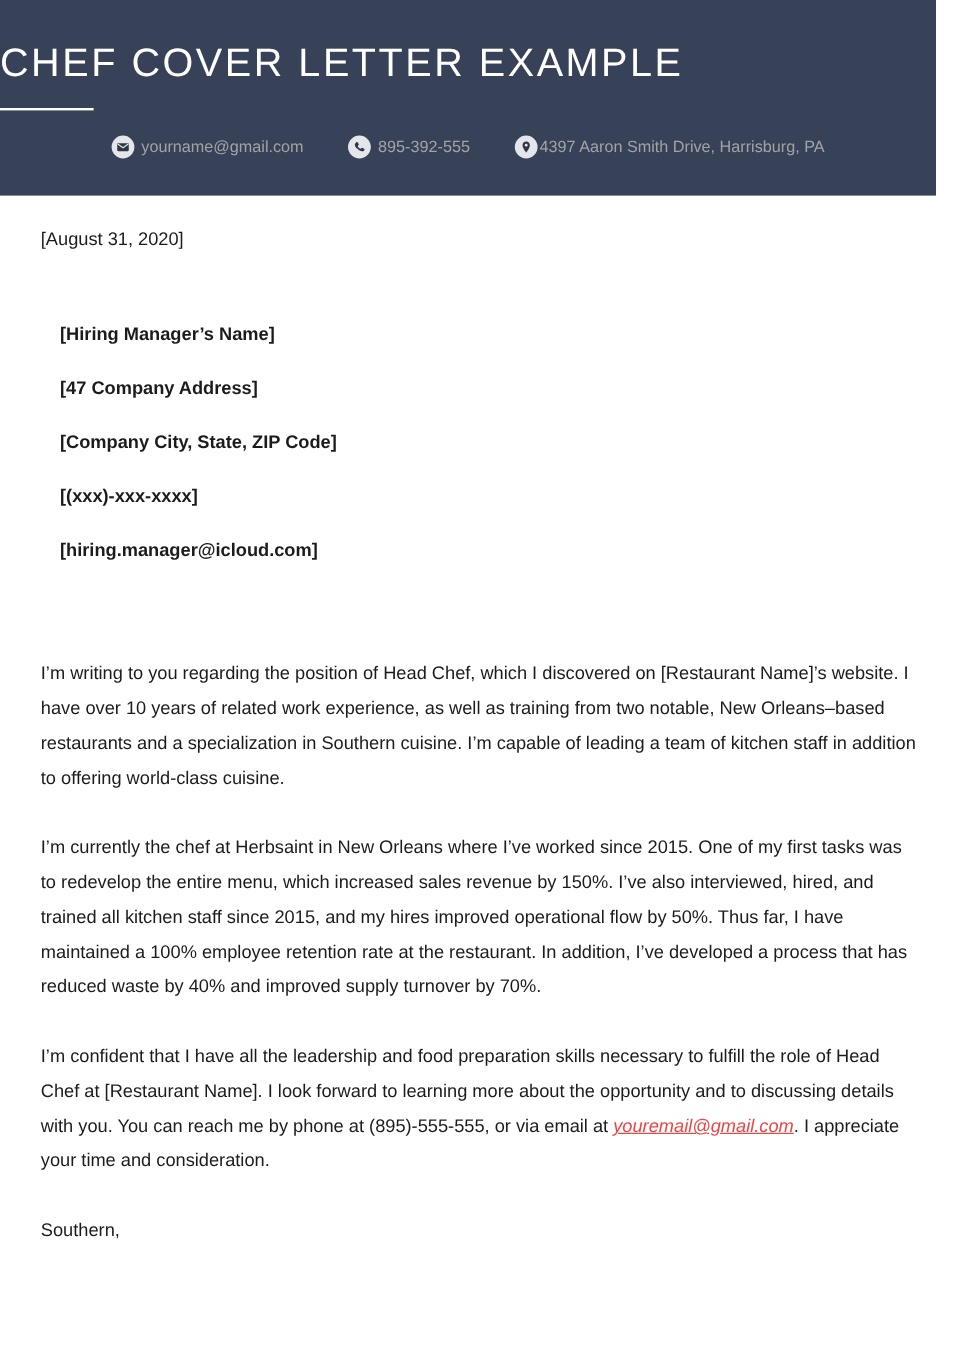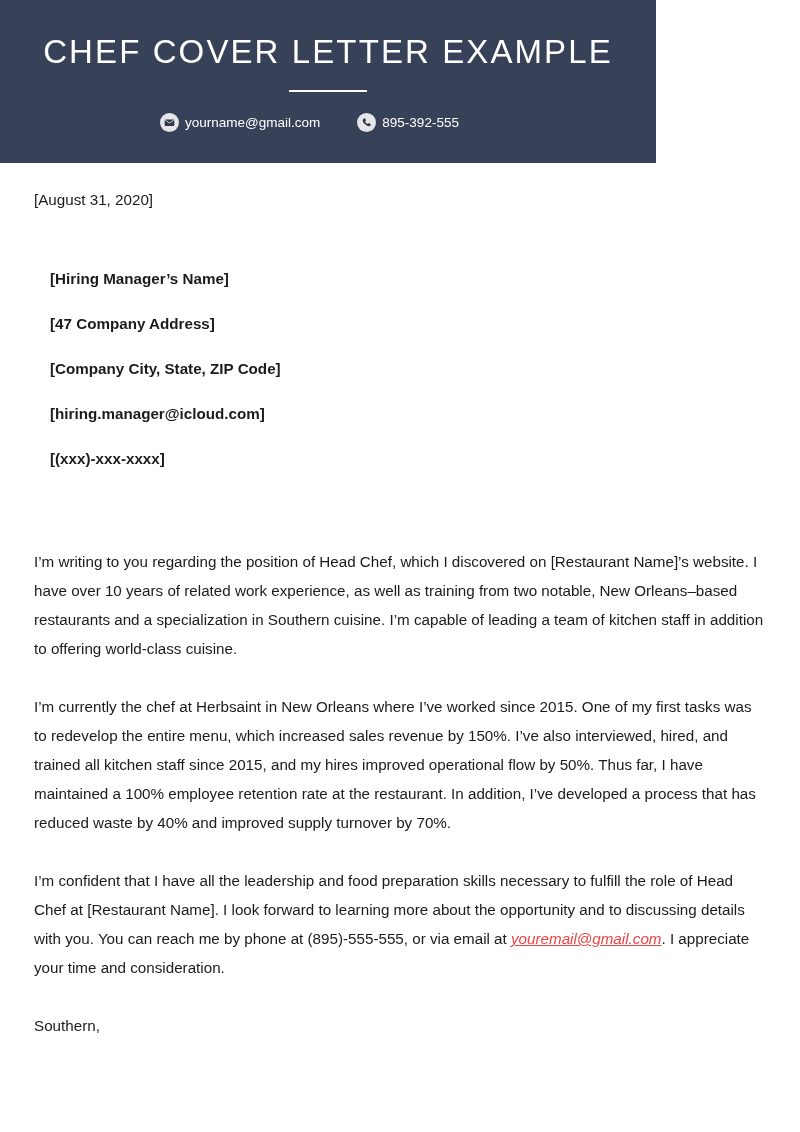--- a/index.html
+++ b/index.html
@@ -12,26 +12,26 @@
     background: #ffffff;
     font-family: "Liberation Sans", sans-serif;
     color: #1b1b1b;
     overflow: hidden;
   }
 
   
   .header {
     background: #374158;
     height: 163px;
-    width: 656px;
+    width: 780px;
     box-sizing: border-box;
     padding-top: 34px;
     display: flex;
     flex-direction: column;
-    align-items: center;
+    align-items: flex-start;
   }
   .doc-title {
     color: #ffffff;
     font-size: 33px;
     font-weight: 300;
     letter-spacing: 2.1px;
     text-transform: uppercase;
     line-height: 1.1;
     margin: 0;
     white-space: nowrap;
@@ -45,21 +45,21 @@
   .contact-row {
     margin-top: 21px;
     display: flex;
     align-items: center;
     justify-content: center;
     width: 100%;
   }
   .contact-item {
     display: flex;
     align-items: center;
-    color: #ffffff;
+    color: #a3a3a3;
     font-size: 13.5px;
     white-space: nowrap;
   }
   .contact-item.email { margin-right: 37px; }
   .contact-item.phone { margin-right: 37px; }
 
   .badge {
     width: 19px;
     height: 19px;
     border-radius: 50%;
@@ -122,36 +122,45 @@
 
     <div class="contact-item phone">
       <span class="badge">
         <svg width="11" height="11" viewBox="0 0 16 16">
           <path d="M4.2 2.2c.7-.5 1.5-.3 1.9.4l1 1.7c.3.6.2 1.2-.3 1.6l-.7.6c-.1.6.5 1.7 1.2 2.4.7.7 1.8 1.3 2.4 1.2l.6-.7c.4-.5 1-.6 1.6-.3l1.7 1c.7.4.9 1.2.4 1.9-.6.9-1.6 1.5-2.7 1.3-2-.3-4-1.6-5.6-3.2C4.1 9.5 2.8 7.5 2.5 5.5c-.2-1.1.4-2.1 1.3-2.7z" fill="#2e3647"></path>
         </svg>
       </span>
       <span>895-392-555</span>
     </div>
 
+    <div class="contact-item location">
+      <span class="badge">
+        <svg width="11" height="11" viewBox="0 0 16 16">
+          <path d="M8 1.3c-2.5 0-4.5 2-4.5 4.5 0 3.3 4.5 8.9 4.5 8.9s4.5-5.6 4.5-8.9c0-2.5-2-4.5-4.5-4.5z" fill="#2e3647"></path>
+          <circle cx="8" cy="5.8" r="1.7" fill="#e4e6ea"></circle>
+        </svg>
+      </span>
+      <span>4397 Aaron Smith Drive, Harrisburg, PA</span>
+    </div>
 
   </div>
 </div>
 
 <div class="letter">
 
   <div class="block">[August 31, 2020]</div>
 
   <div class="gap-date"></div>
 
   <div>
     <div class="addr-line">[Hiring Manager’s Name]</div>
     <div class="addr-line">[47 Company Address]</div>
     <div class="addr-line">[Company City, State, ZIP Code]</div>
+    <div class="addr-line">[(xxx)-xxx-xxxx]</div>
     <div class="addr-line">[hiring.manager@icloud.com]</div>
-    <div class="addr-line">[(xxx)-xxx-xxxx]</div>
   </div>
 
   <div class="gap-address"></div>
 
 
   <div class="gap-para"></div>
 
   <p class="para">I’m writing to you regarding the position of Head Chef, which I discovered on [Restaurant Name]’s website. I have over 10 years of related work experience, as well as training from two notable, New Orleans–based restaurants and a specialization in Southern cuisine. I’m capable of leading a team of kitchen staff in addition to offering world-class cuisine.</p>
 
   <div class="gap-para"></div>

